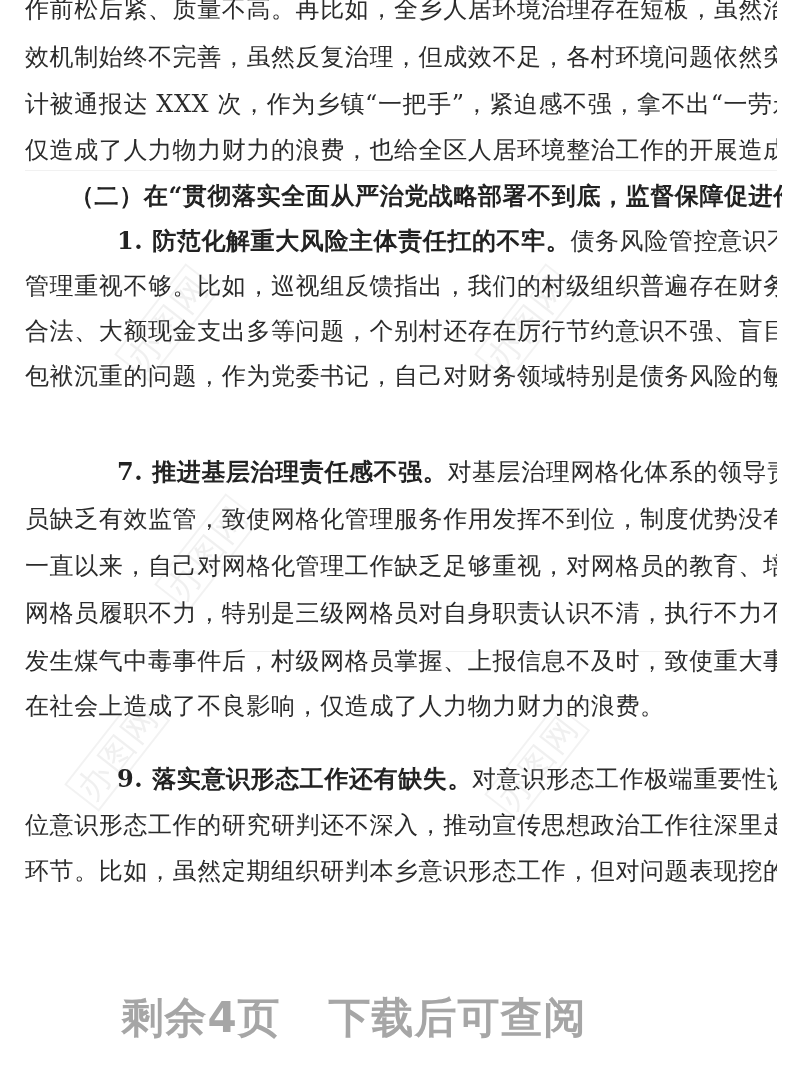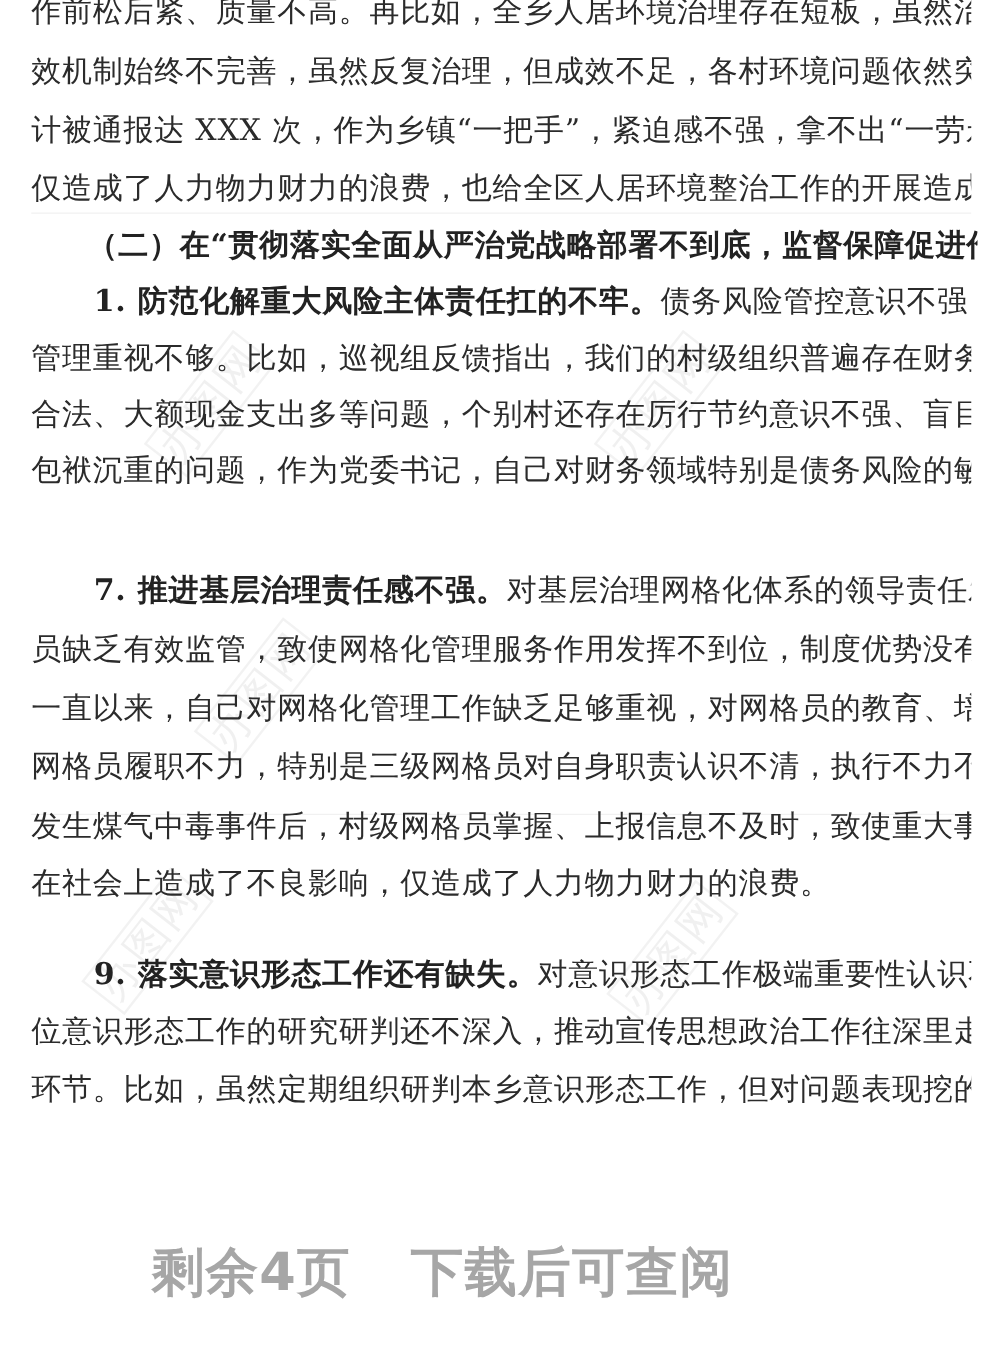--- a/index.html
+++ b/index.html
@@ -4,21 +4,21 @@
 <style>
   html, body { margin: 0; padding: 0; background: #ffffff; }
   body { width: 800px; height: 1092px; position: relative; overflow: hidden;
          font-family: "DejaVu Serif", "Liberation Serif", serif; color: #2b2b2b; }
   .page { position: absolute; left: 0; top: 0; width: 800px; height: 1092px; }
   .line { position: absolute; left: 25px; width: 752px; height: 30px; font-size: 24px;
           line-height: 30px; white-space: nowrap; overflow: hidden; letter-spacing: 0.6px;
           text-align: justify; text-align-last: justify; }
   .line.last { text-align-last: left; }
   .line.indent { left: 75px; width: 702px; }
-  .bold { font-weight: bold; color: #222; }
+  .bold { font-weight: bold; color: #222; margin-left: 42px; }
   .heading { font-weight: bold; color: #222; }
   .sep { position: absolute; left: 25px; width: 752px; height: 1px; background: #f1f1f1; }
   .wm { position: absolute; font-family: "DejaVu Sans", sans-serif; font-size: 34px; color: rgba(0,0,0,0.06);
         transform: rotate(-52deg); letter-spacing: 2px; pointer-events: none; white-space: nowrap; }
   .wm-box { border: 2px solid rgba(0,0,0,0.05); padding: 0 2px; }
   .footer { position: absolute; top: 990px; left: 0; width: 708px; text-align: center;
             font-family: "DejaVu Sans", sans-serif; font-weight: bold; font-size: 42px; color: #a6a6a6;
             letter-spacing: 1px; }
   .footer .gap { display: inline-block; width: 48px; }
 </style>

